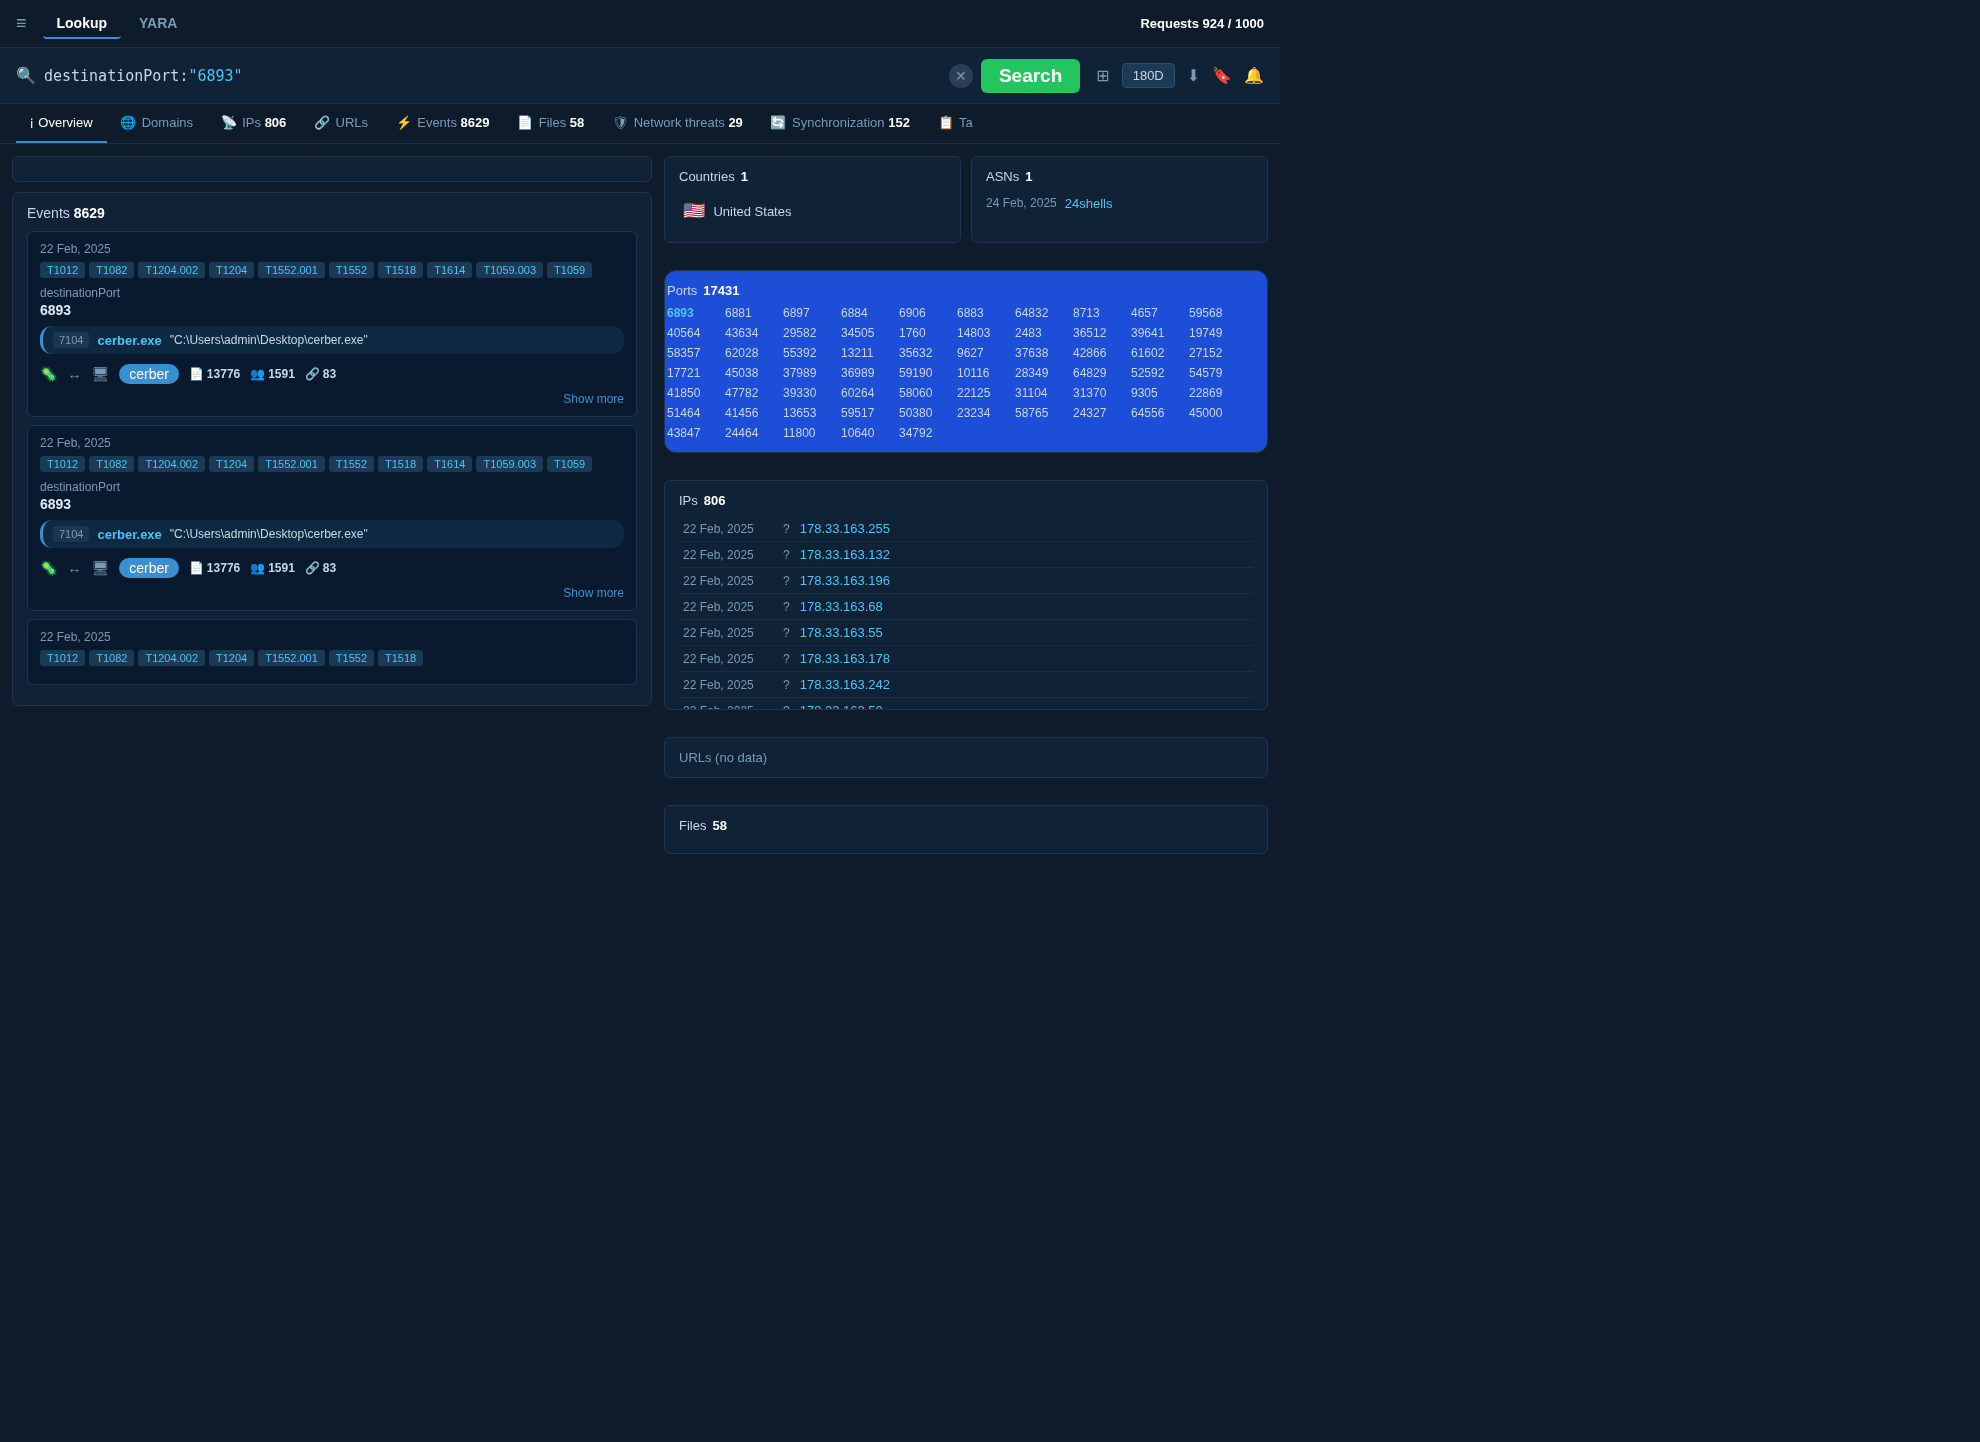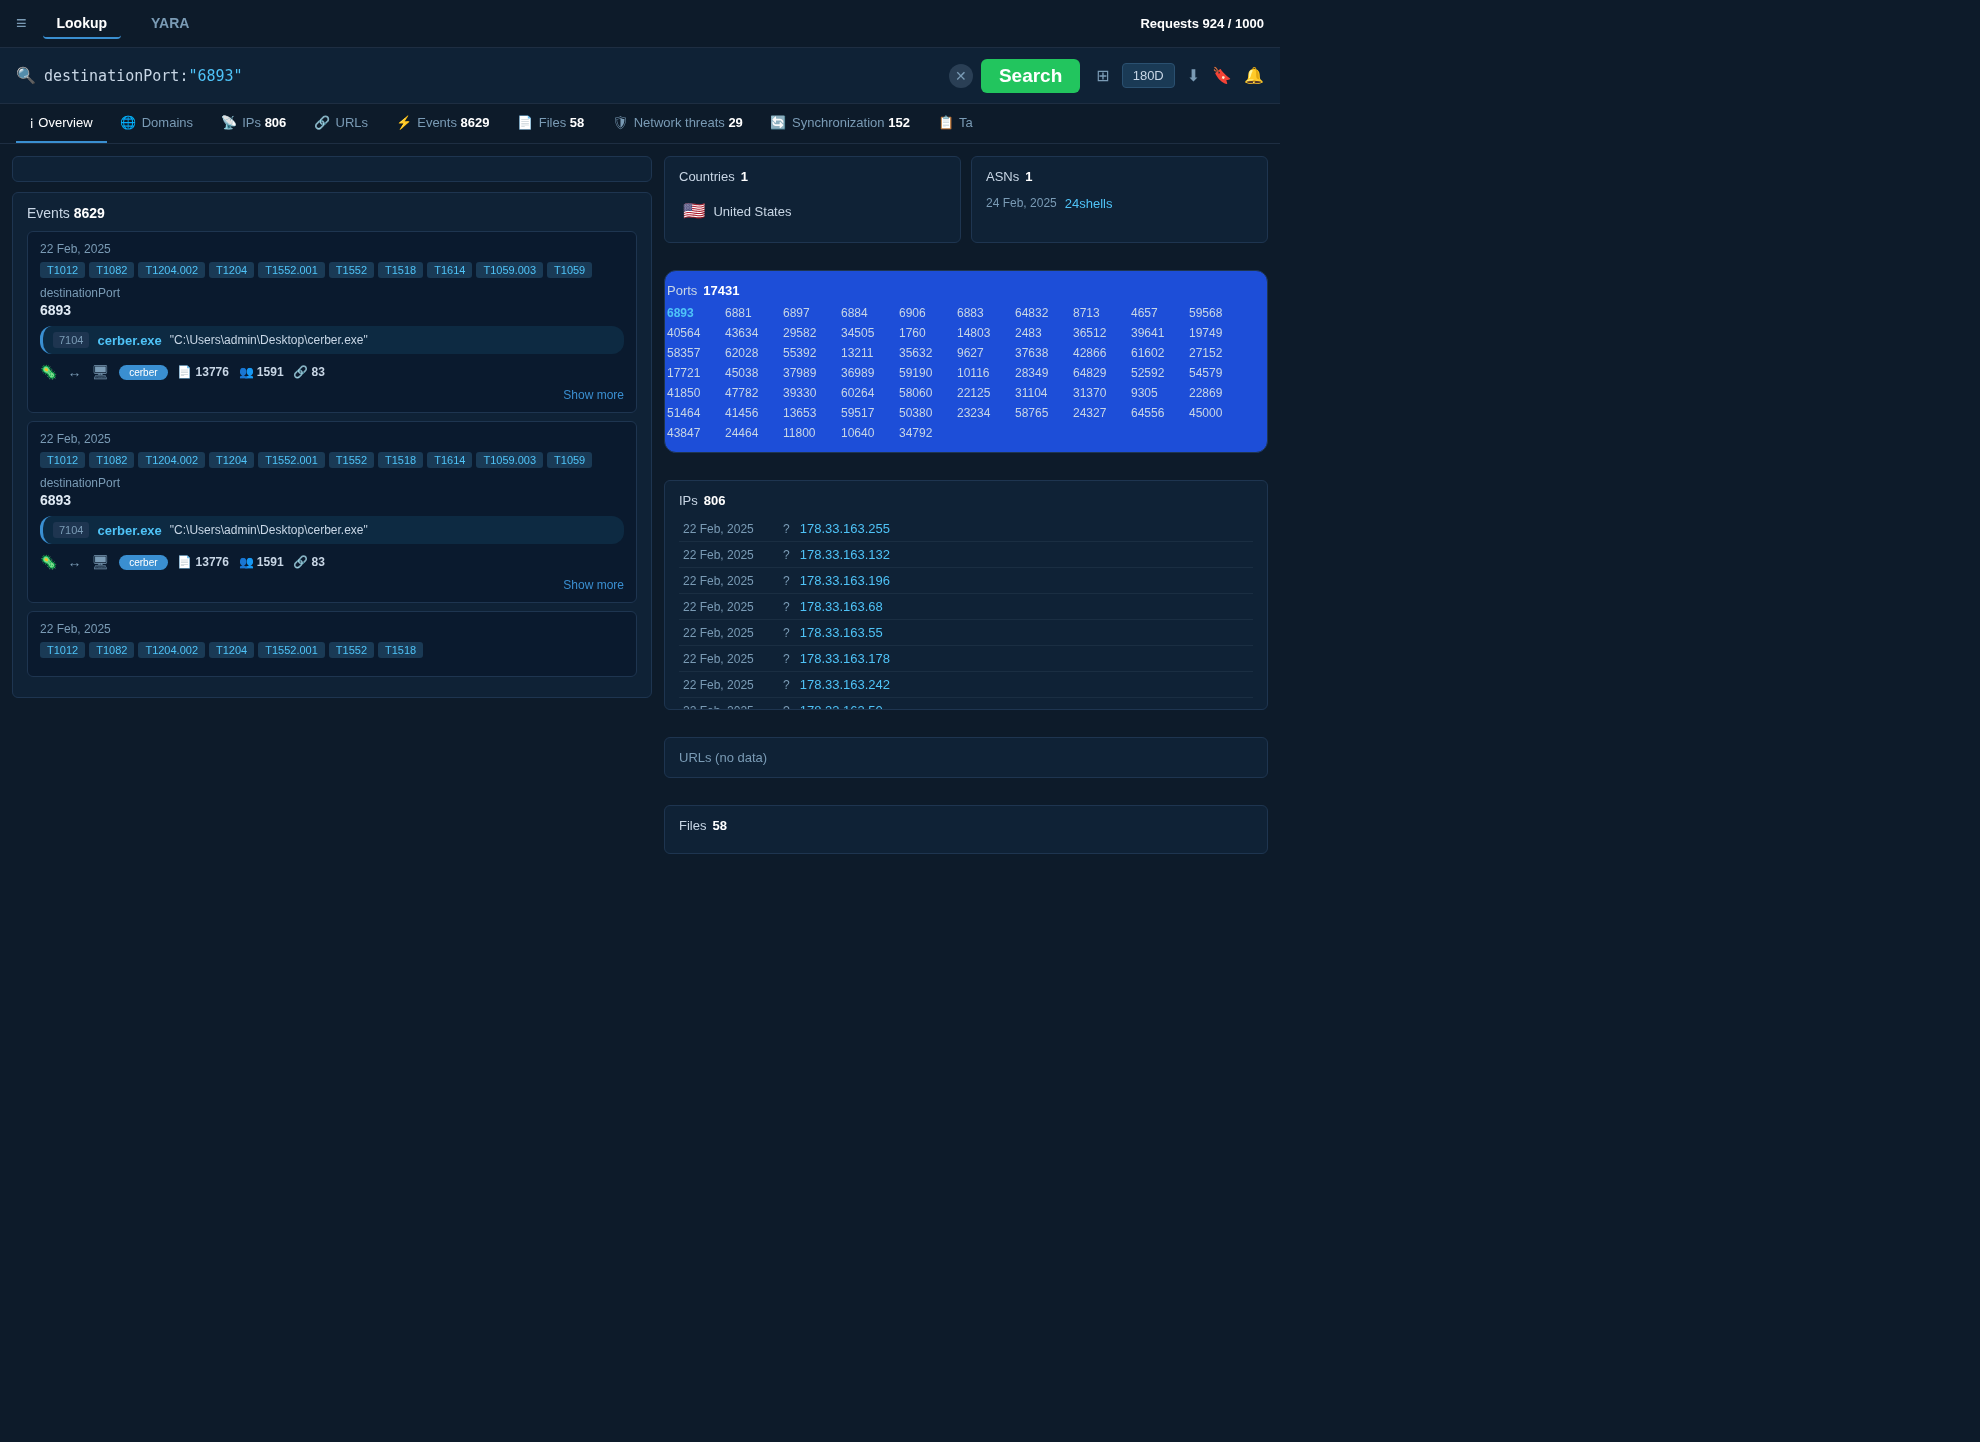--- a/index.html
+++ b/index.html
@@ -16,21 +16,21 @@
     
     .top-nav {
       display: flex;
       align-items: center;
       background: #0d1b2a;
       padding: 0 16px;
       height: 48px;
       border-bottom: 1px solid #1e2e42;
     }
     .hamburger { margin-right: 16px; cursor: pointer; color: #7a9bb5; font-size: 18px; }
-    .nav-tabs { display: flex; gap: 16px; flex: 1; }
+    .nav-tabs { display: flex; gap: 4px; flex: 1; }
     .nav-tab {
       padding: 6px 14px;
       color: #7a9bb5;
       cursor: pointer;
       font-size: 14px;
       font-weight: 600;
       border-radius: 4px;
     }
     .nav-tab.active { color: #fff; border-bottom: 2px solid #3a8fd1; }
     .requests-info { color: #7a9bb5; font-size: 13px; }
@@ -191,21 +191,21 @@
     .process-name { color: #4fc3f7; font-weight: 600; font-size: 13px; }
     .command-path { color: #c8d6e5; font-size: 12px; }
 
     .event-icons { display: flex; align-items: center; gap: 10px; padding: 4px 0; }
     .event-icon-btn { color: #7a9bb5; cursor: pointer; font-size: 14px; }
     .cerber-badge {
       background: #3a8fd1;
       color: #fff;
       border-radius: 10px;
       padding: 2px 10px;
-      font-size: 10px;
+      font-size: 14px;
       font-weight: 500;
     }
     .stat-item { color: #c8d6e5; font-size: 12px; display: flex; align-items: center; gap: 3px; }
     .stat-num { font-weight: 600; }
     .show-more { text-align: right; color: #3a8fd1; cursor: pointer; font-size: 12px; margin-top: 4px; }
 
     
     .right-panel {
       flex: 1;
       display: flex;

